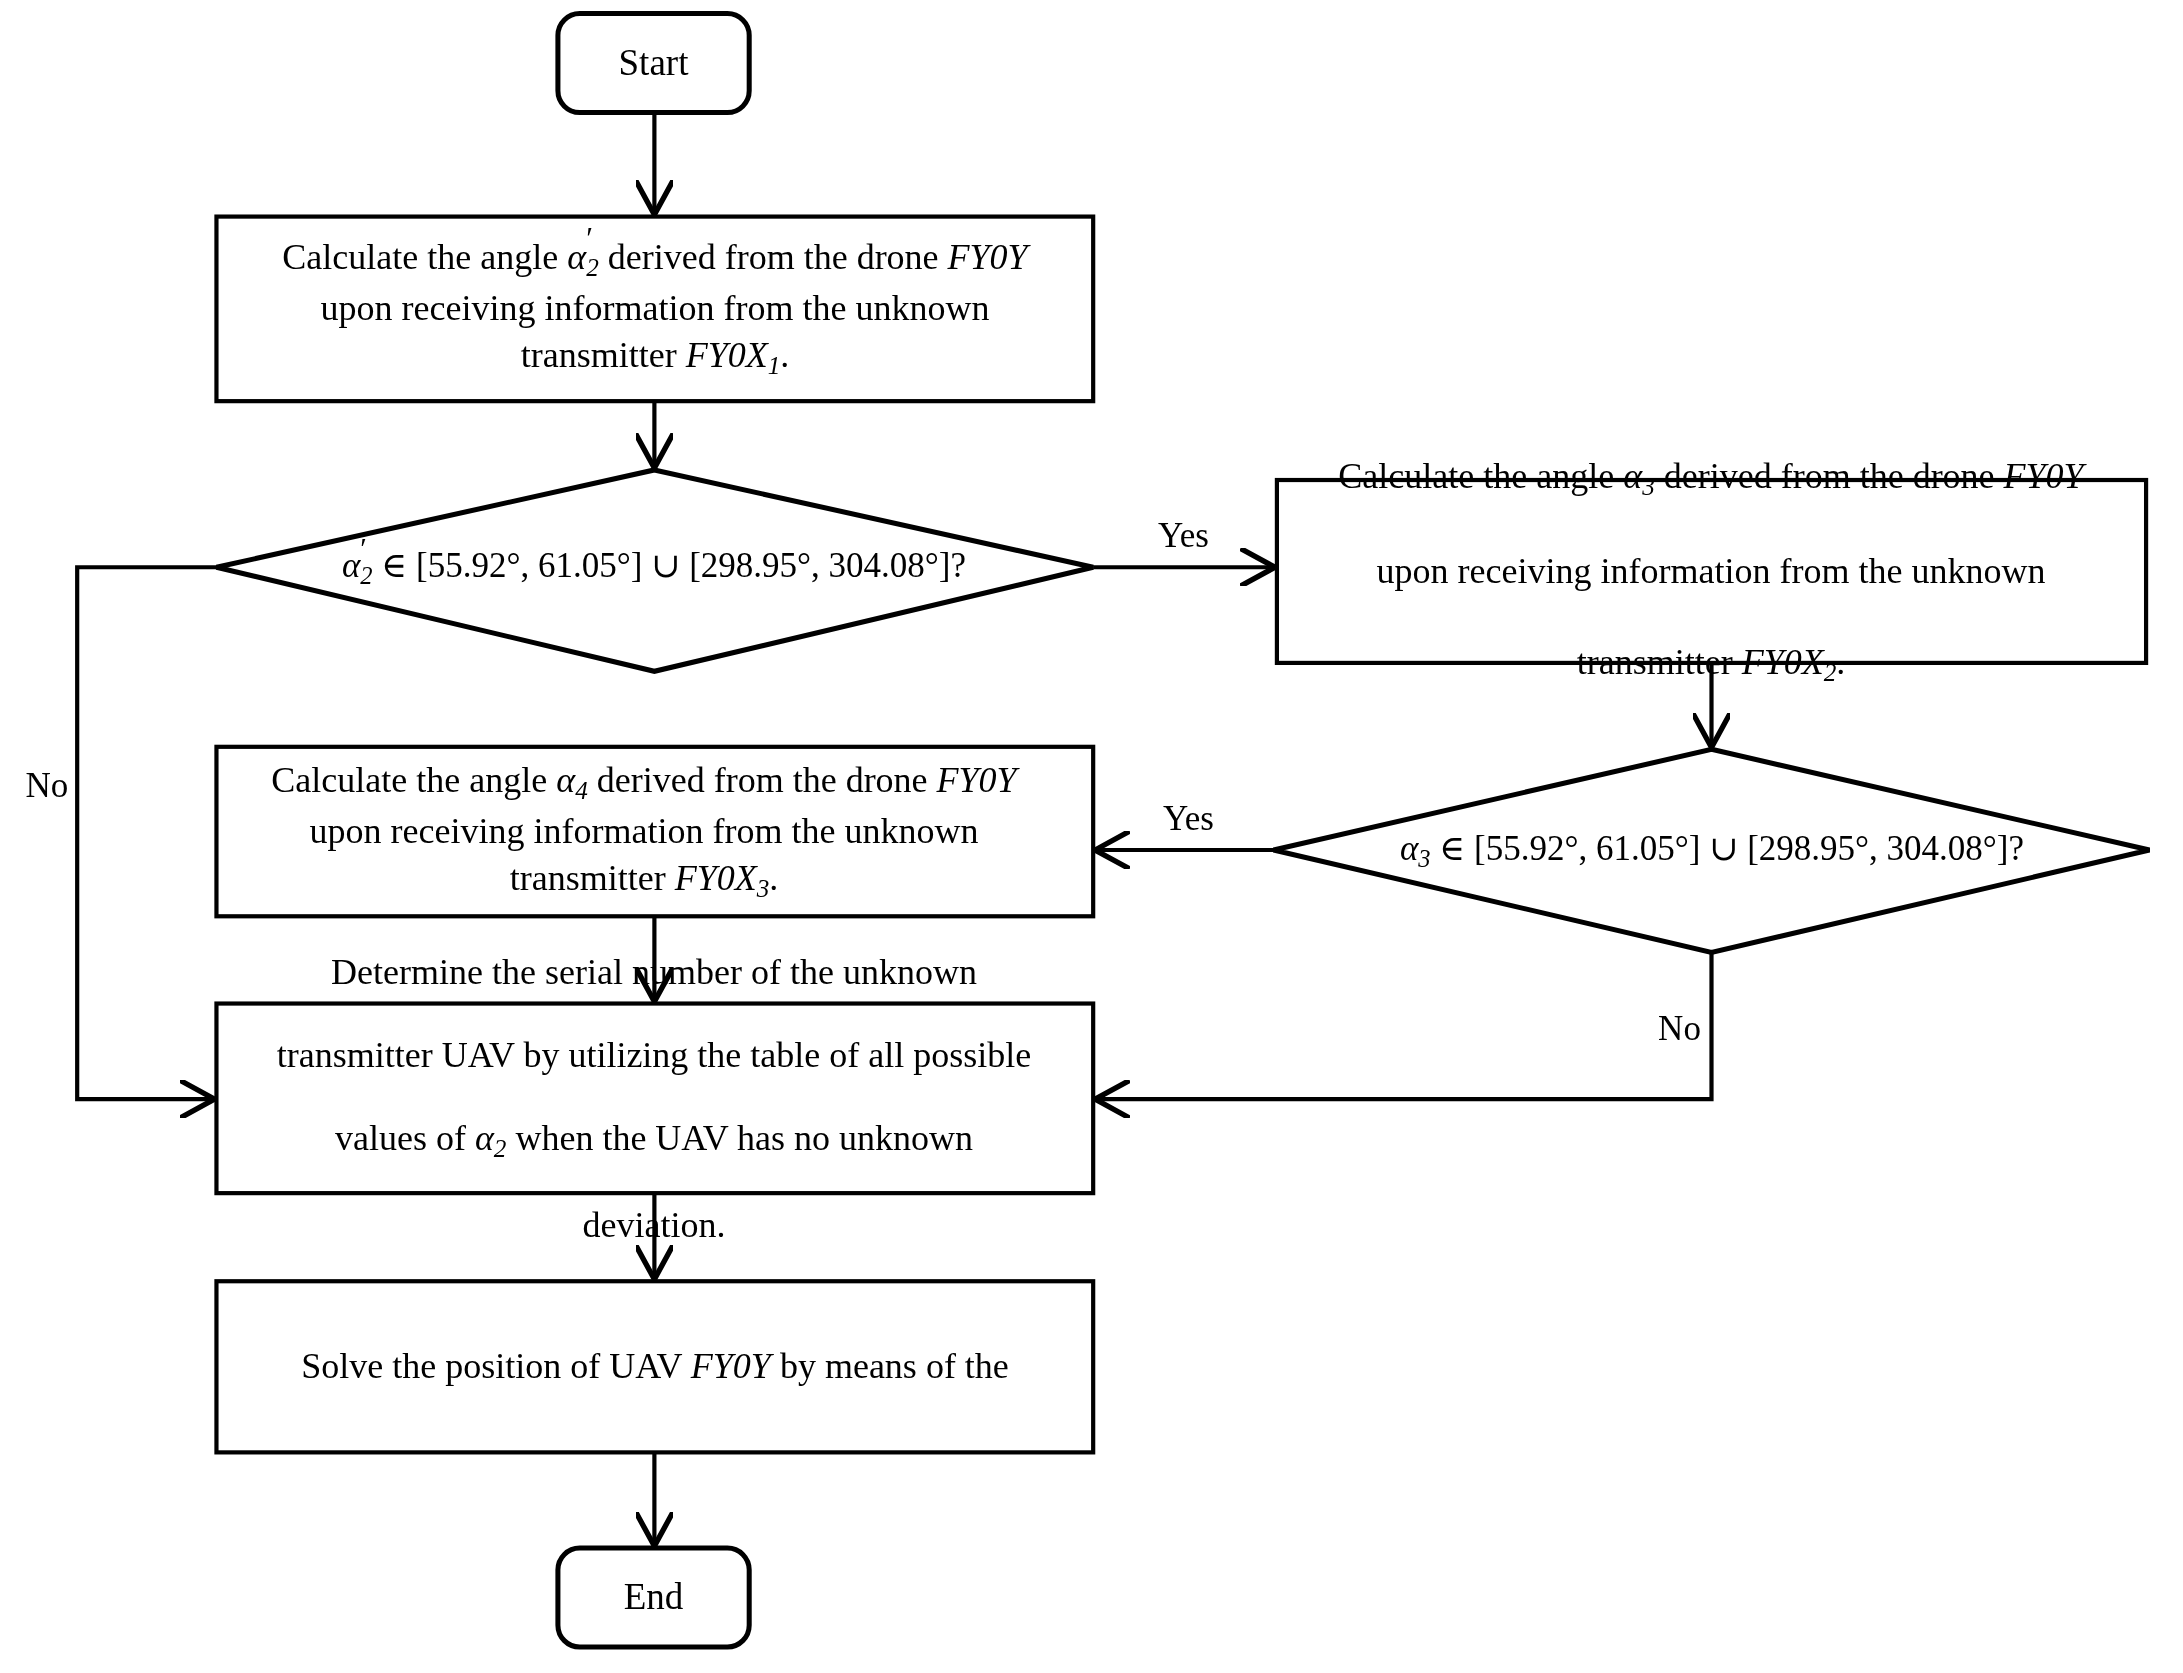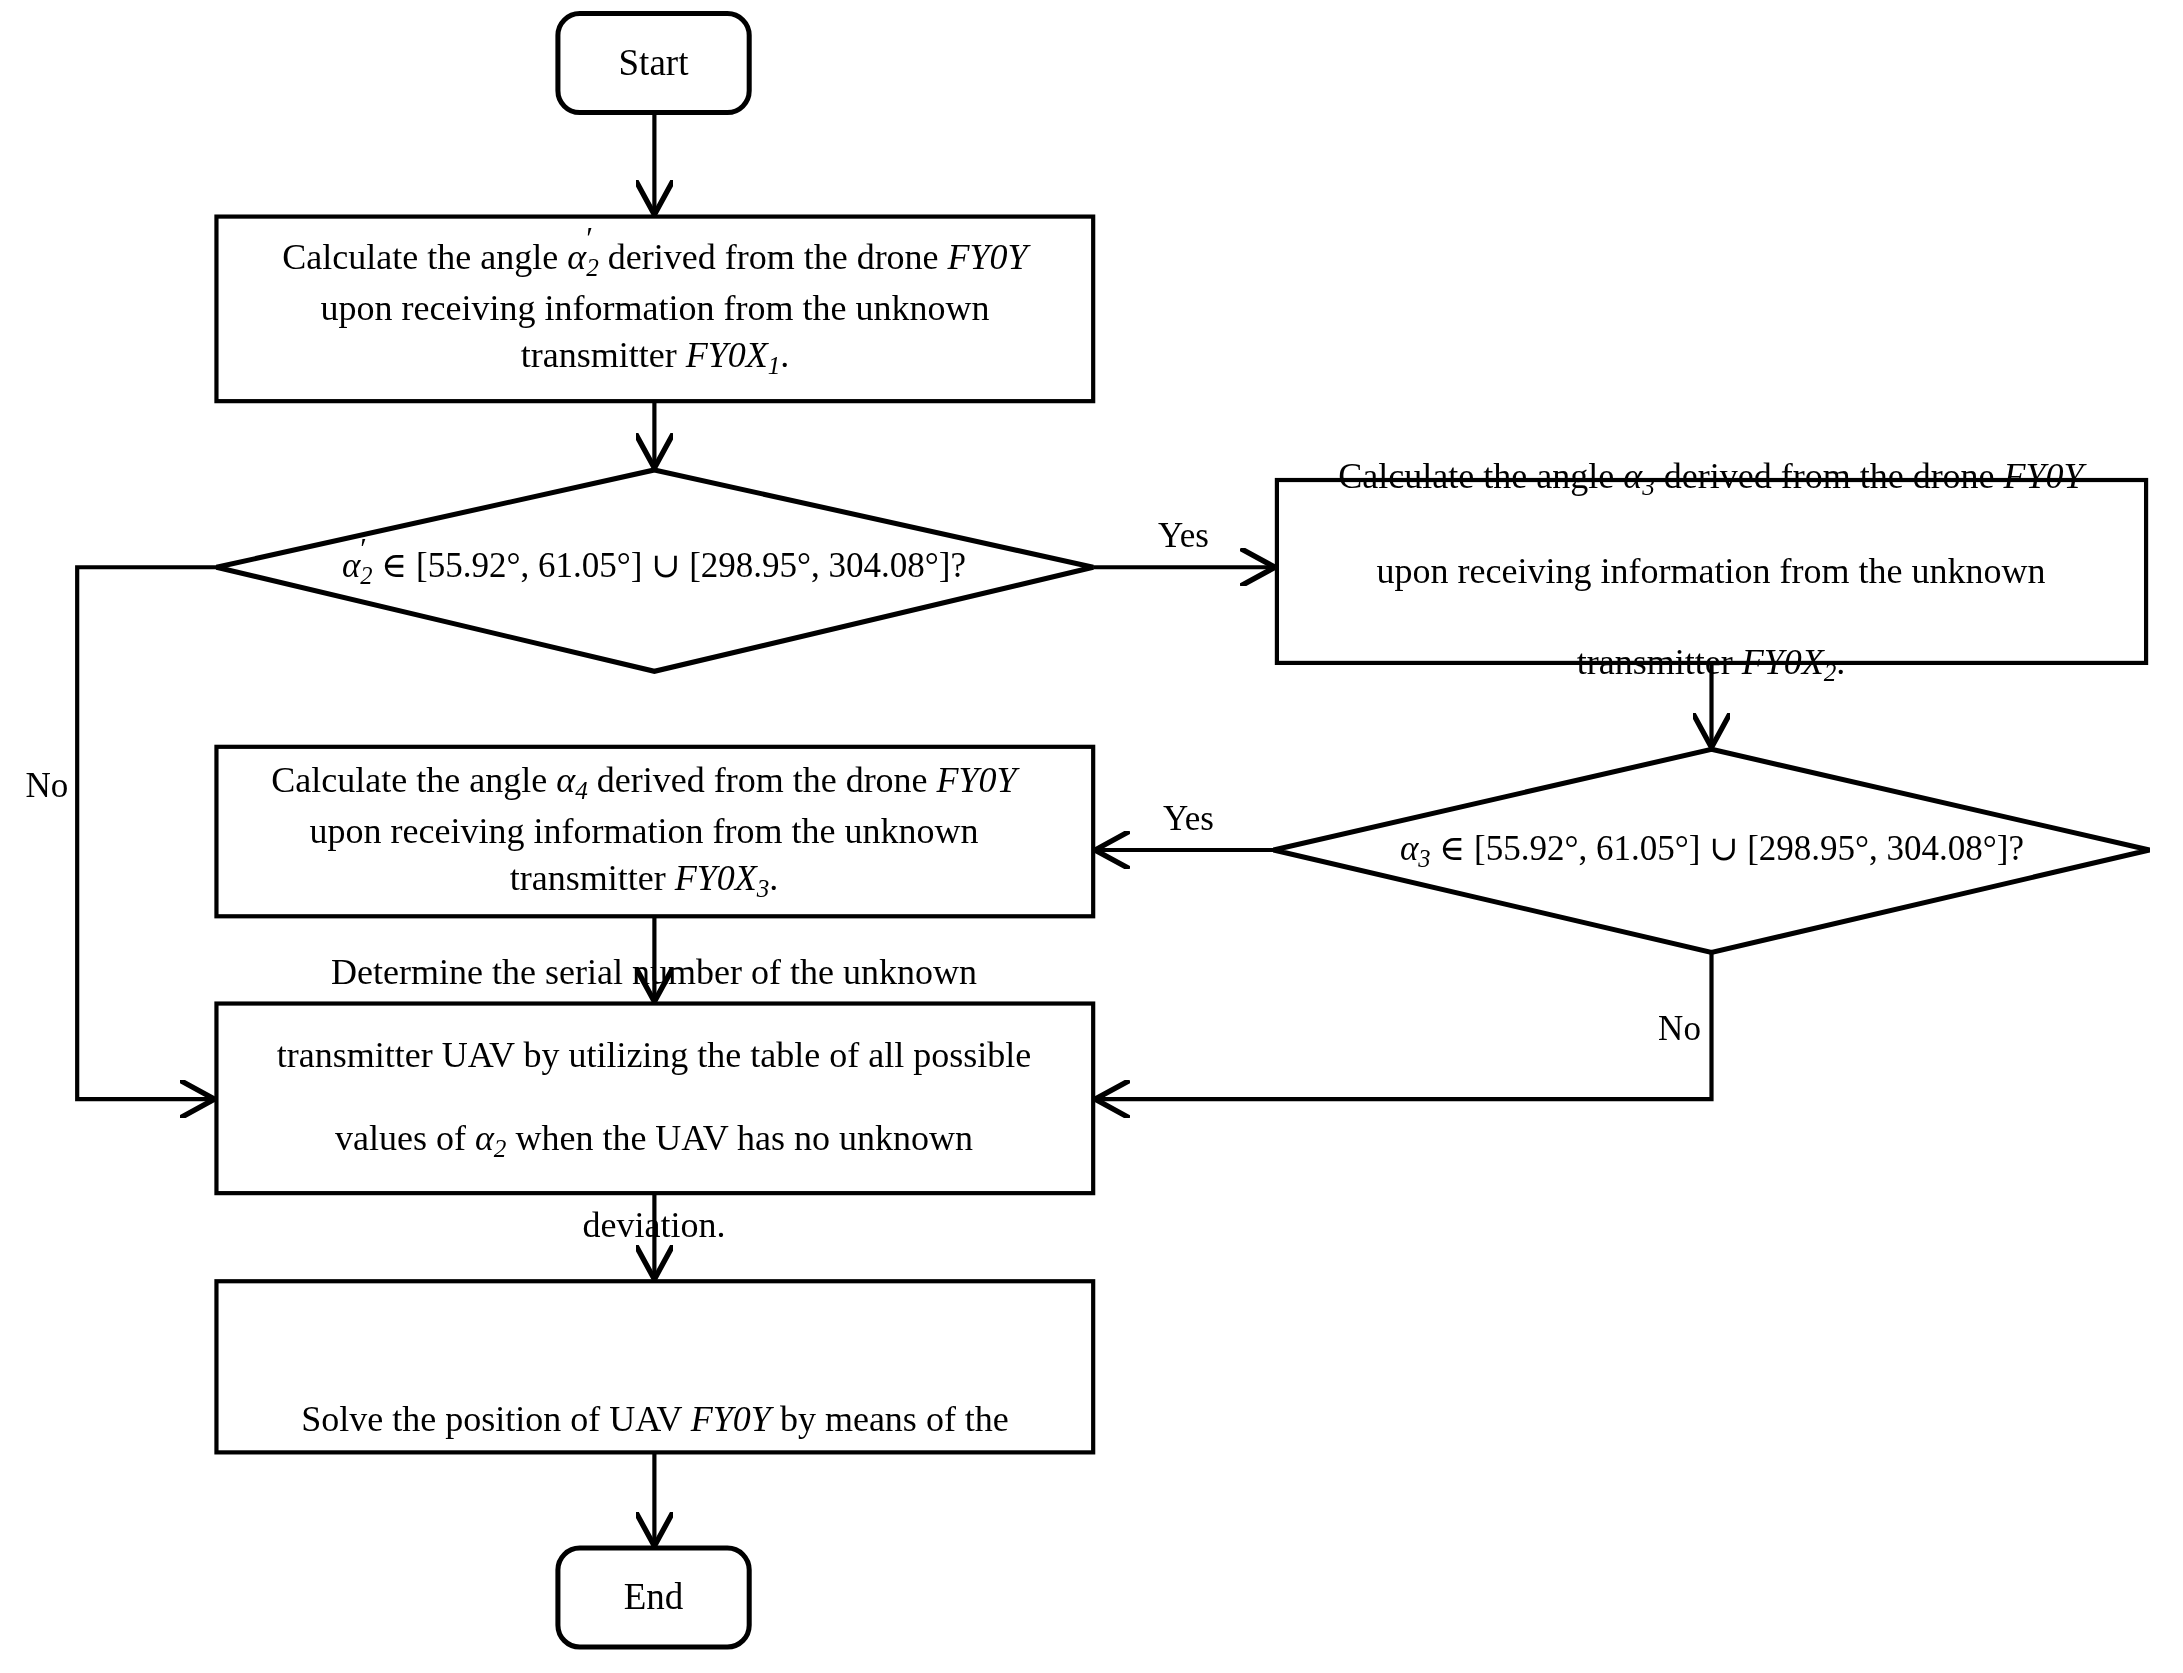--- a/index.html
+++ b/index.html
@@ -162,21 +162,21 @@
 
   <div class="node-label process-label" style="left:220px; top:1004px; width:868px; height:190px;gap:36px;">
     <div>Determine the serial number of the unknown</div>
     <div>transmitter UAV by utilizing the table of all possible</div>
     <div>
       <span>values of </span><span class="mathvar">α</span><sub>2</sub><span> when the UAV has no unknown</span>
     </div>
     <div>deviation.</div>
   </div>
 
-  <div class="node-label process-label" style="left:225px; top:1334px; width:860px; height:171px;">
+  <div class="node-label process-label" style="left:225px; top:1281px; width:860px; height:171px;">
     <div>
       <span>Solve the position of UAV </span><span class="mathvar">FY0Y</span><span> by means of the</span>
     </div>
   </div>
 
   <div class="node-label terminal-label" style="left:558px; top:1548px; width:191px; height:99px;">
     <span>End</span>
   </div>
 
   <div class="edge-label" style="left:1129px; top:516px; width:109px;">Yes</div>

